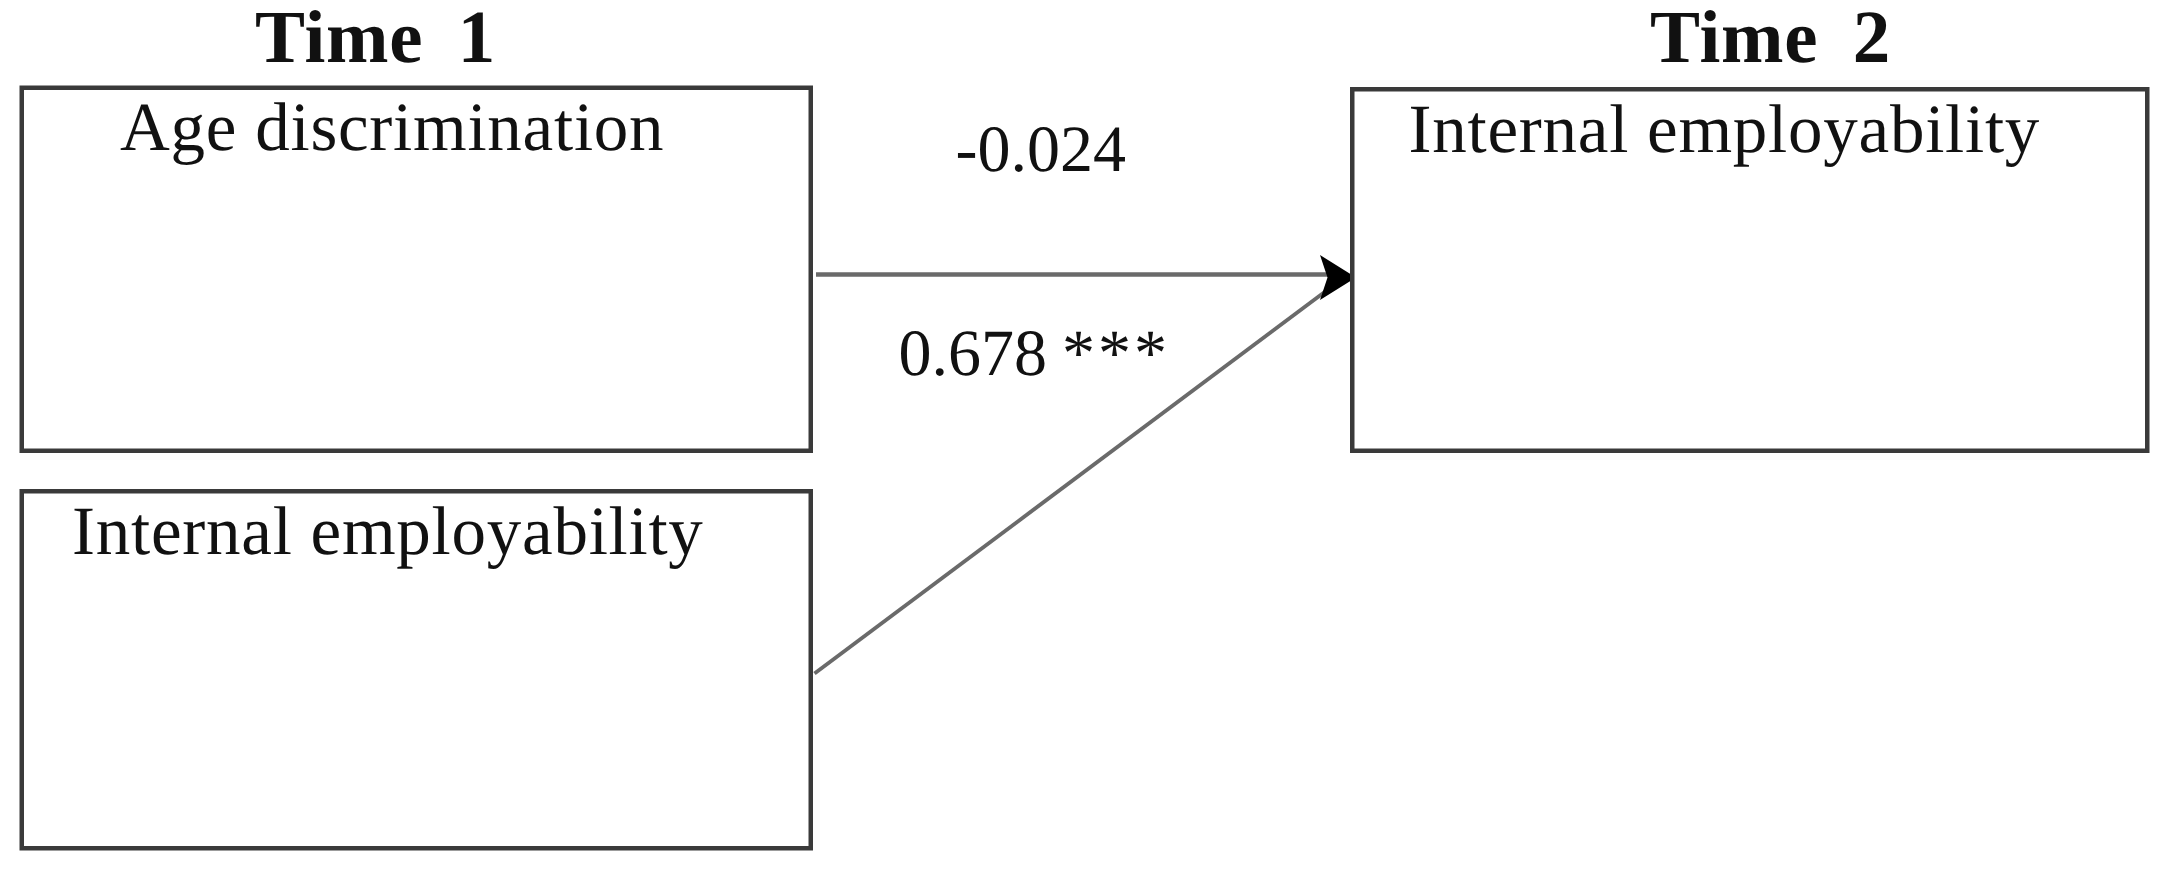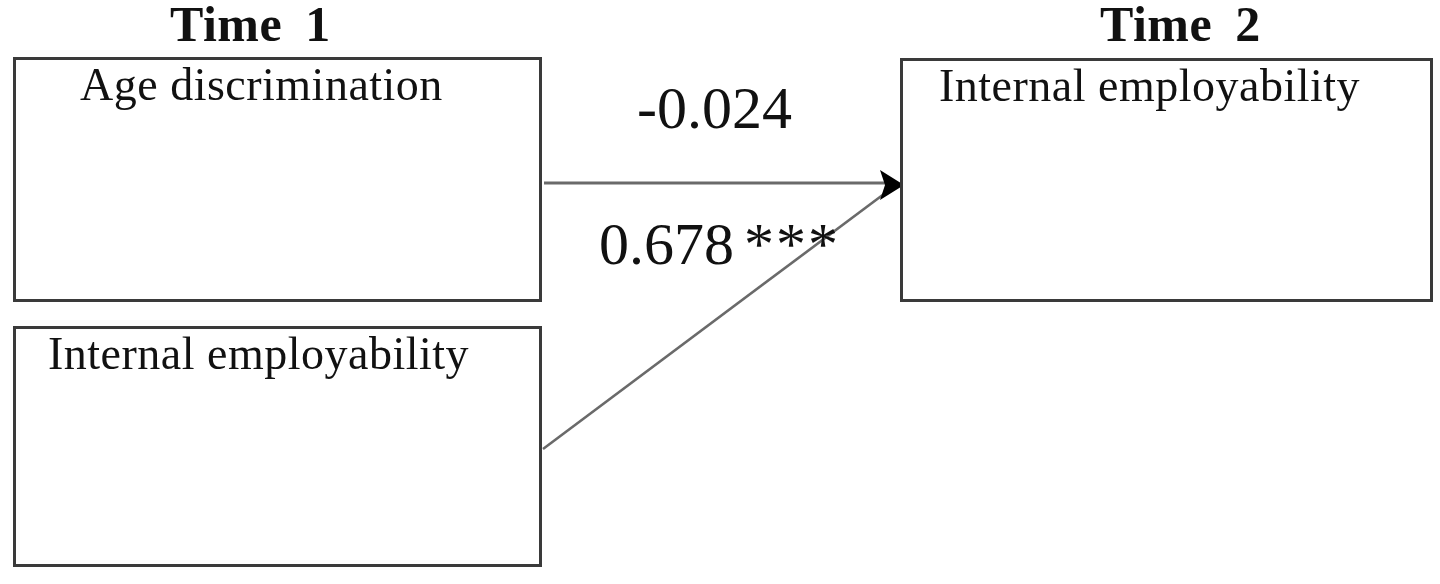--- a/index.html
+++ b/index.html
@@ -54,21 +54,21 @@
     font-size: 50px;
     line-height: 1.15;
     font-weight: bold;
     word-spacing: 10px;
     letter-spacing: 0.5px;
   }
   .header-time1 { left: 170px; }
   .header-time2 { left: 1100px; }
   .path-coef {
     position: absolute;
-    font-size: 60px;
+    font-size: 44px;
     line-height: 1;
     white-space: nowrap;
     text-align: center;
   }
   .coef-direct {
     left: 637px; top: 78px;
   }
   .coef-stability {
     left: 599px; top: 214px;
   }

